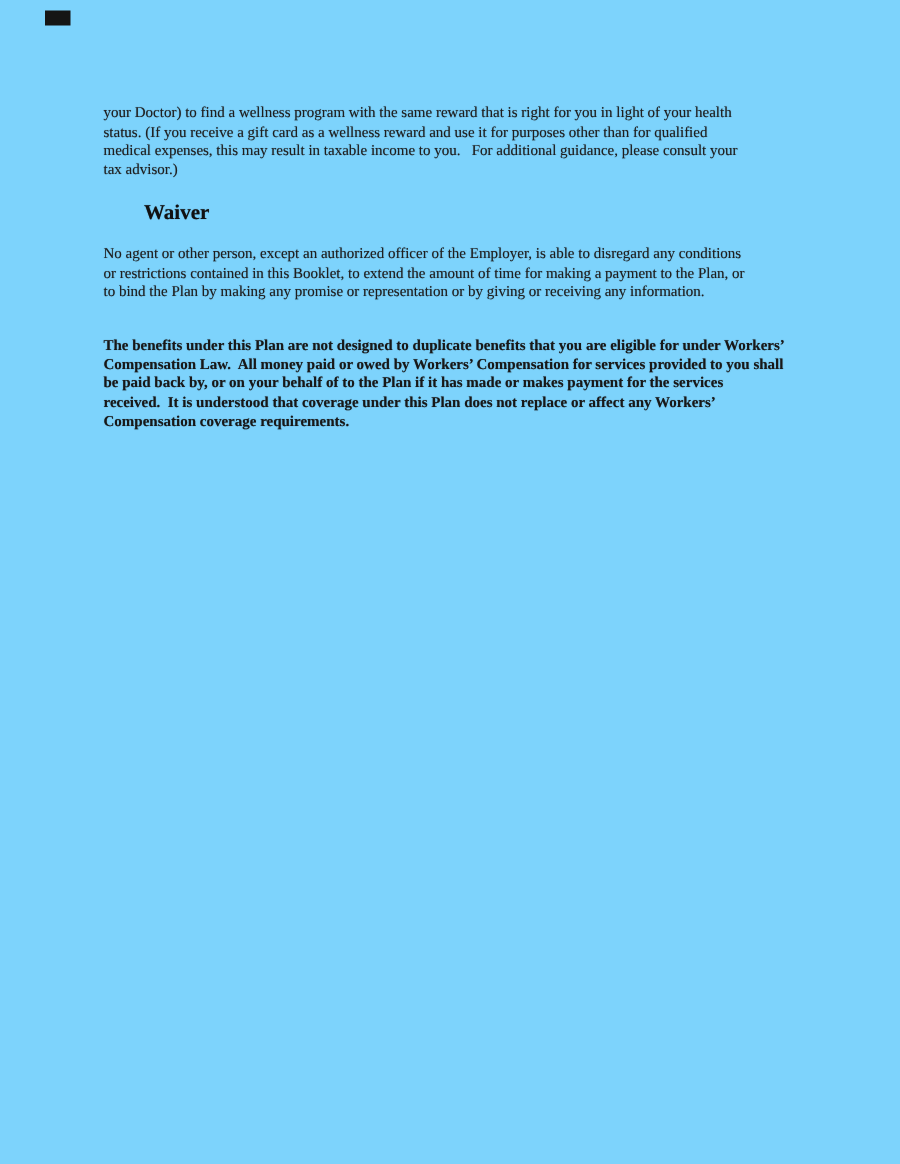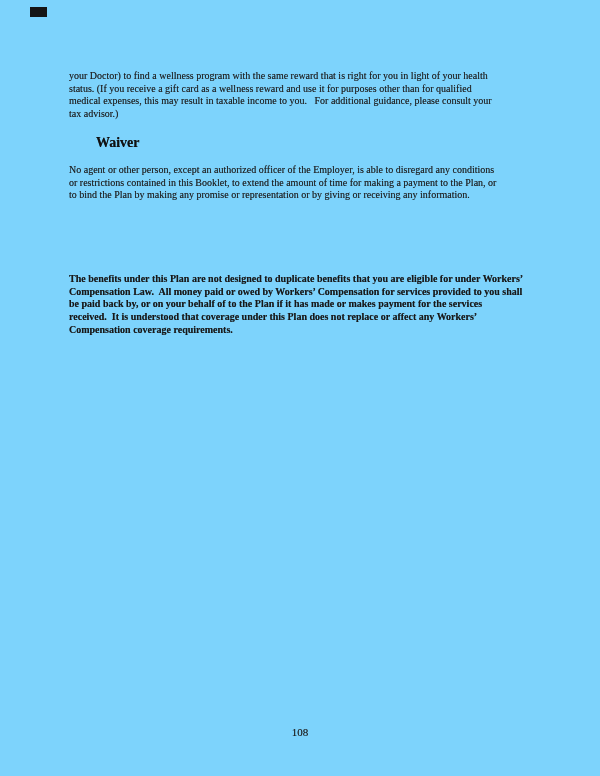--- a/index.html
+++ b/index.html
@@ -43,21 +43,20 @@
     font-size: 14px;
     line-height: 17px;
     font-weight: bold;
     color: #111111;
     white-space: nowrap;
     text-shadow: 0 0 0.6px rgba(10,10,10,0.6);
   }
   .bold-par {
     font-weight: bold;
     color: #181818;
-    margin-top: 48px;
   }
   #p1 { top: 70px; }
   #h-waiver { top: 122px; }
   #p2 { top: 164px; }
   #h-workers { top: 202px; }
   #p3 { top: 225px; }
   .page-number {
     position: absolute;
     left: 0;
     top: 726px;
@@ -87,15 +86,14 @@
 or restrictions contained in this Booklet, to extend the amount of time for making a payment to the Plan, or
 to bind the Plan by making any promise or representation or by giving or receiving any information.</p>
 
 
   <p class="body-par bold-par" id="p3">The benefits under this Plan are not designed to duplicate benefits that you are eligible for under Workers’
 Compensation Law.  All money paid or owed by Workers’ Compensation for services provided to you shall
 be paid back by, or on your behalf of to the Plan if it has made or makes payment for the services
 received.  It is understood that coverage under this Plan does not replace or affect any Workers’
 Compensation coverage requirements.</p>
 
-  <div class="page-number">108</div>
 
 </div>
 
 </body></html>

